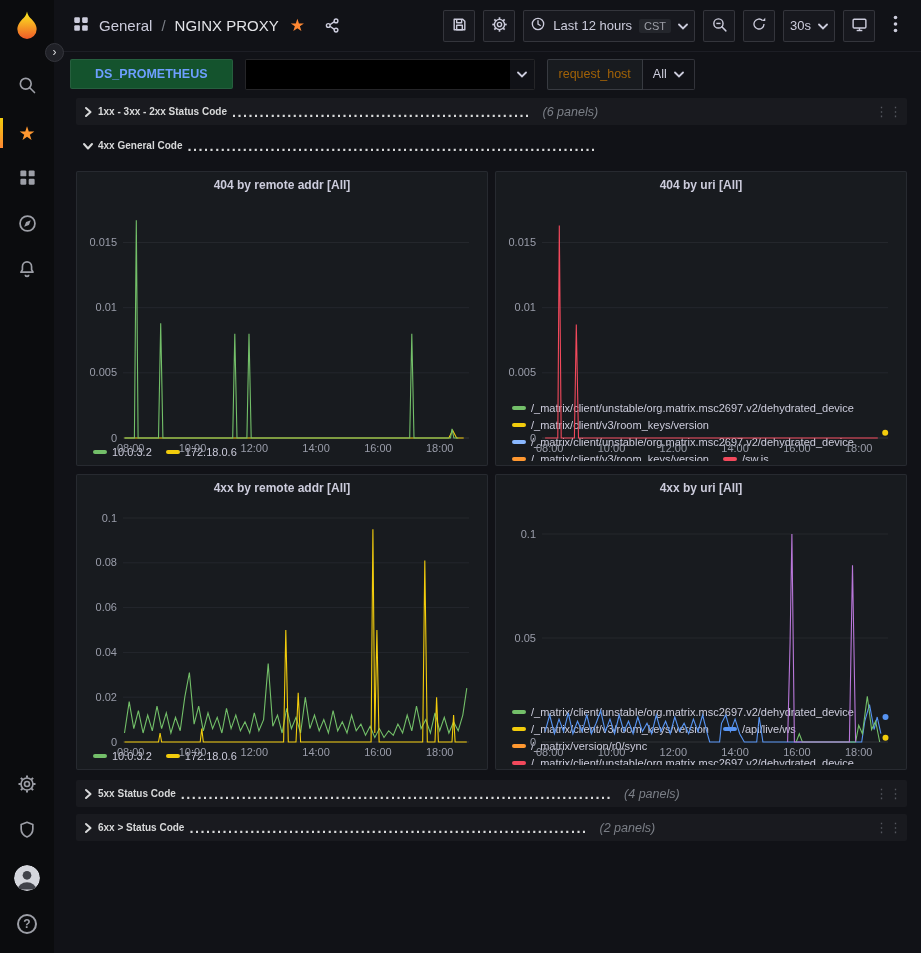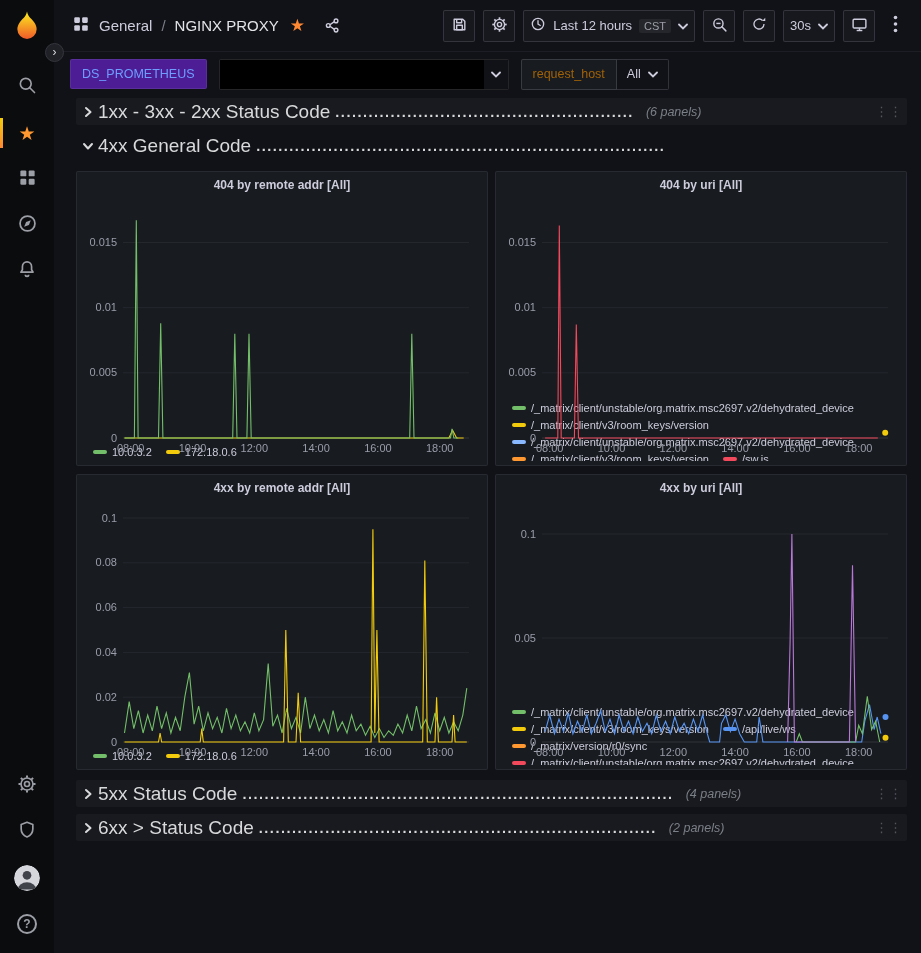--- a/index.html
+++ b/index.html
@@ -60,22 +60,22 @@
   .topbar-right { margin-left: auto; display: flex; align-items: center; gap: 8px; padding-left: 48px; }
   .share-ico { margin-left: 10px; cursor: pointer; color: #ccccdc; display: flex; }
   .tz-badge {
     background: #24262c; color: #9d9fa7; font-size: 11px; padding: 1px 5px; border-radius: 2px;
   }
   
   .subbar {
     height: 44px; flex: 0 0 44px; display: flex; align-items: center; gap: 12px; padding: 0 16px;
   }
   .ds-label {
-    color: #6e9fff; font-size: 12.5px; font-weight: 400; padding: 7px 11px;
-    background: #4c1d95; border: 1px solid rgba(204,204,220,0.10); border-radius: 2px; cursor: pointer;
+    color: #6e9fff; font-size: 12.5px; font-weight: 700; padding: 7px 24px;
+    background: #14532d; border: 1px solid rgba(204,204,220,0.10); border-radius: 2px; cursor: pointer;
   }
   .var-input {
     display: flex; align-items: center; height: 31px; width: 290px;
     border: 1px solid rgba(204,204,220,0.18); border-radius: 2px; background: #000;
     cursor: pointer; overflow: hidden;
   }
   .redacted { flex: 1; height: 100%; background: #000; }
   .var-input .chev { width: 24px; display: flex; justify-content: center; color: #ccccdc; background: #111217; height:100%; align-items:center; }
   .var-group { display: flex; align-items: stretch; }
   .var-label-box {
@@ -89,21 +89,21 @@
     border-radius: 0 2px 2px 0; cursor: pointer;
   }
   
   .content { flex: 1; padding: 2px 14px 0 22px; overflow: hidden; }
   .row-header {
     height: 27px; display: flex; align-items: center; cursor: pointer;
     border-radius: 2px; margin-bottom: 7px; padding: 0 4px 0 2px;
   }
   .row-header.collapsed { background: rgba(204,204,220,0.045); }
   .row-chev { width: 20px; display: flex; justify-content: center; color: #d8d9da; }
-  .row-title { font-size: 19px; font-weight: 400; color: #d8d9da; white-space: nowrap; }
+  .row-title { font-size: 10px; font-weight: 700; color: #d8d9da; white-space: nowrap; }
   .row-dots { font-size: 14.5px; font-weight: 700; color: #d8d9da; letter-spacing: 1.5px; margin-left: 5px; white-space: nowrap; overflow: hidden; }
   .row-count { font-size: 12.5px; font-style: italic; color: #7b7f87; margin-left: 12px; white-space: nowrap; }
   .row-handle { margin-left: auto; color: #54565e; font-size: 13px; letter-spacing: 1px; cursor: grab; line-height: 1; }
   
   .grid {
     display: grid; grid-template-columns: 1fr 1fr; grid-template-rows: 295px 296px;
     gap: 8px 7px; margin: 12px 0 10px;
   }
   .panel {
     background: #181b1f; border: 1px solid rgba(204,204,220,0.09); border-radius: 2px;

